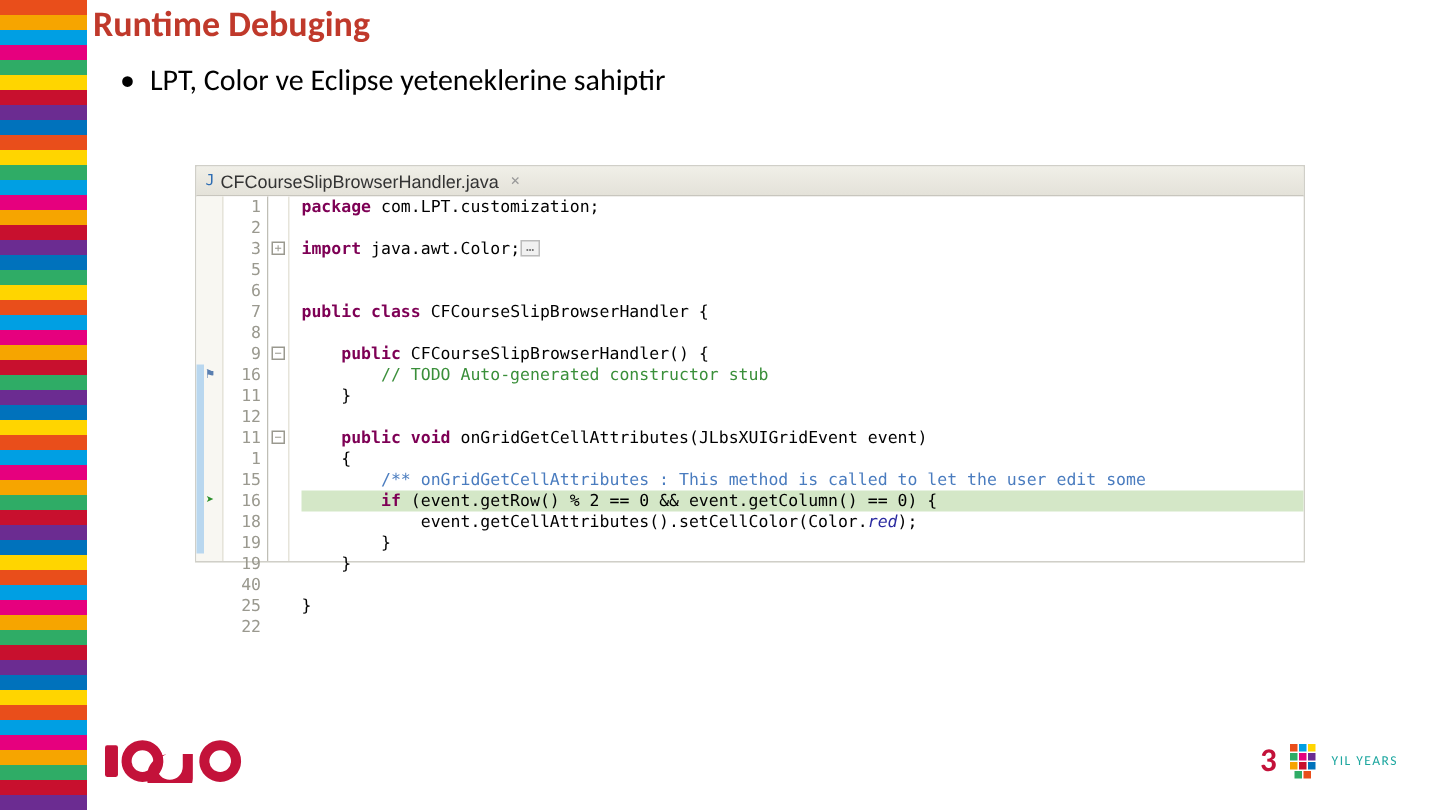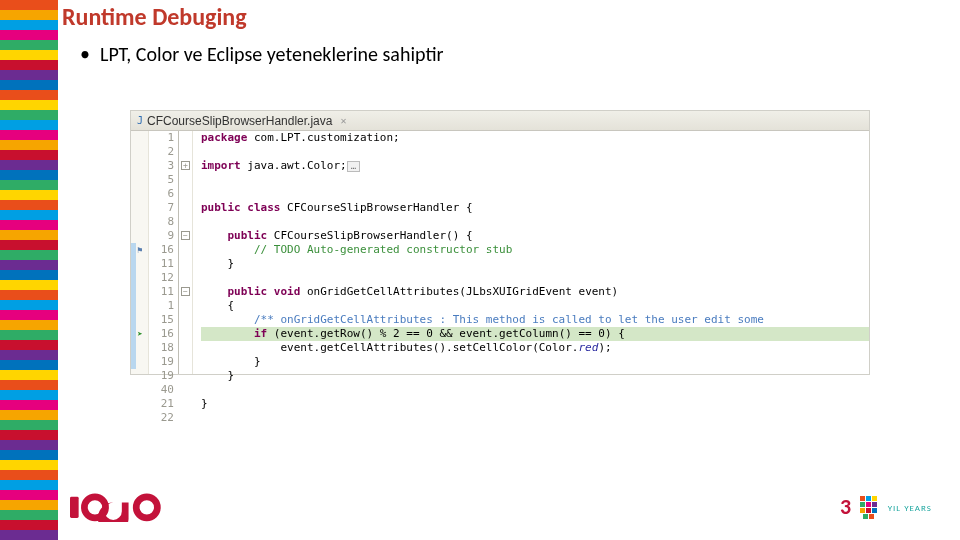--- a/index.html
+++ b/index.html
@@ -263,21 +263,21 @@
           <div class="gl">12</div>
           <div class="gl">11</div>
           <div class="gl">1</div>
           <div class="gl">15</div>
           <div class="gl">16</div>
           <div style="position: absolute; left: 0px; right: 0px; top: 196px; height: 14px; background: rgb(212, 231, 199); z-index: -1;"></div>
           <div class="gl">18</div>
           <div class="gl">19</div>
           <div class="gl">19</div>
           <div class="gl">40</div>
-          <div class="gl">21</div>
+          <div class="gl">25</div>
           <div class="gl">22</div>
         </div>
       </div>
     <div class="fold-gutter" id="foldg">
         <div class="fold" style="top: 30px;">+</div>
         <div class="fold" style="top: 100px;">−</div>
         <div class="fold" style="top: 156px;">−</div>
       </div>
     <div class="code" id="code"><div class="cl"><span class="kw">package</span> com.LPT.customization;</div><div class="cl"></div><div class="cl"><span class="kw">import</span> java.awt.Color;<span class="fold-box">…</span></div><div class="cl"></div><div class="cl"></div><div class="cl"><span class="kw">public class</span> CFCourseSlipBrowserHandler {</div><div class="cl"></div><div class="cl">    <span class="kw">public</span> CFCourseSlipBrowserHandler() {</div><div class="cl">        <span class="cm">// TODO Auto-generated constructor stub</span></div><div class="cl">    }</div><div class="cl"></div><div class="cl">    <span class="kw">public void</span> onGridGetCellAttributes(JLbsXUIGridEvent event)</div><div class="cl">    {</div><div class="cl">        <span class="jd">/** onGridGetCellAttributes : This method is called to let the user edit some</span></div><div class="cl hl">        <span class="kw">if</span> (event.getRow() % 2 == 0 &amp;&amp; event.getColumn() == 0) {</div><div class="cl">            event.getCellAttributes().setCellColor(Color.<span style="color:#2a2aa0;font-style:italic">red</span>);</div><div class="cl">        }</div><div class="cl">    }</div><div class="cl"></div><div class="cl">}</div><div class="cl"></div></div>
   </div>

